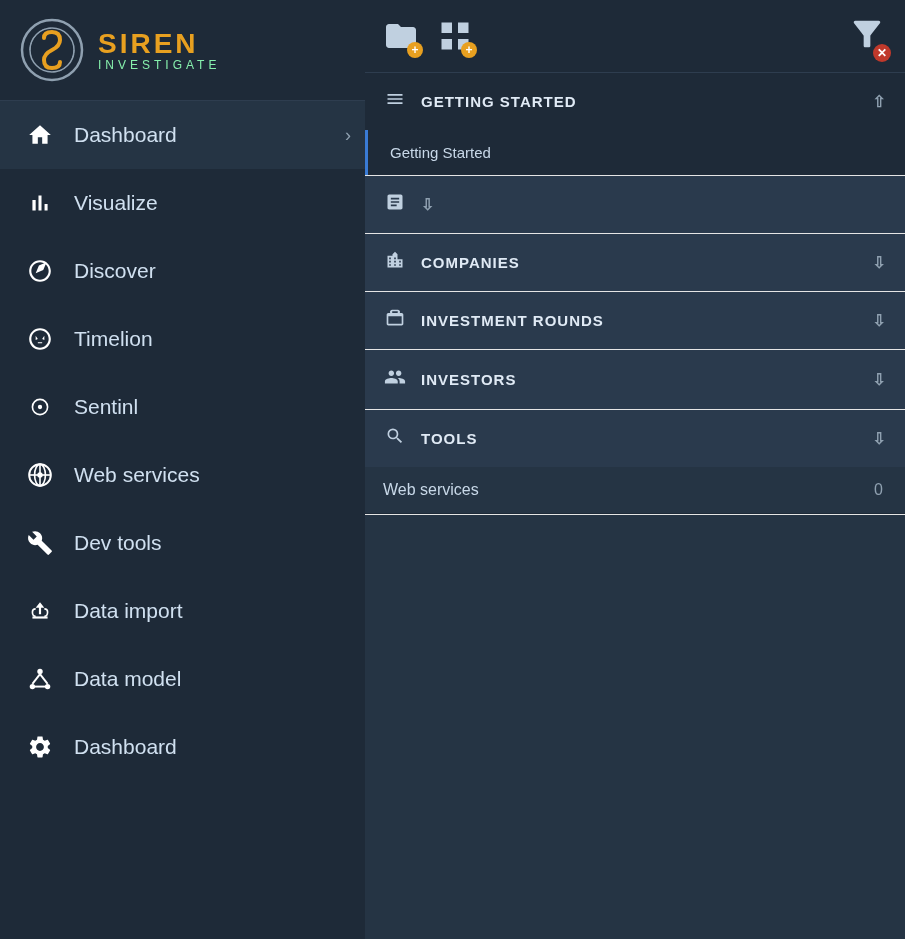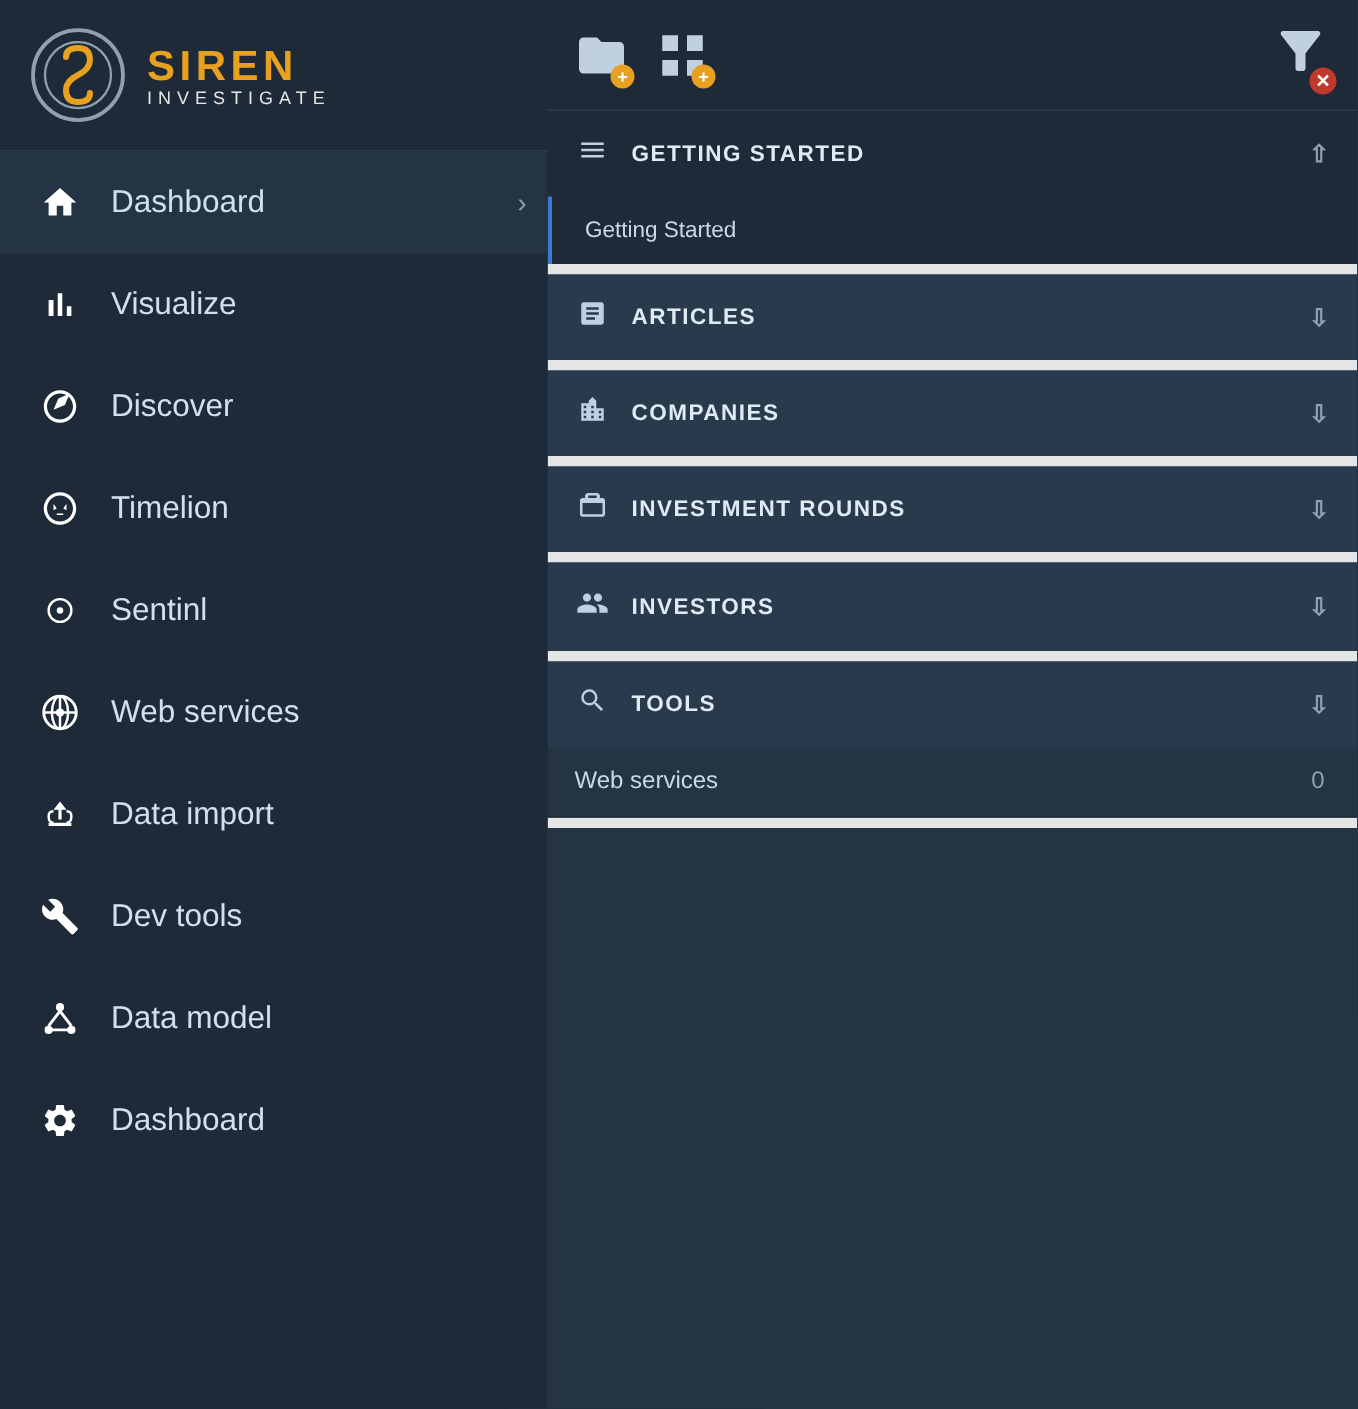--- a/index.html
+++ b/index.html
@@ -42,21 +42,21 @@
 
     .logo-siren {
       font-size: 28px;
       font-weight: 700;
       color: #e8a020;
       letter-spacing: 3px;
     }
 
     .logo-investigate {
       font-size: 12px;
-      color: #e5e5e5;
+      color: #86efac;
       letter-spacing: 4px;
       margin-top: -2px;
     }
 
     .sidebar-nav {
       flex: 1;
       overflow-y: auto;
     }
 
     .nav-item {
@@ -173,21 +173,21 @@
       font-weight: bold;
     }
 
     
     .accordion {
       flex: 1;
       overflow-y: auto;
     }
 
     .accordion-item {
-      border-bottom: 7px solid #e5e5e5;
+      border-bottom: 1px solid #e5e5e5;
     }
 
     .accordion-header {
       display: flex;
       align-items: center;
       padding: 16px 18px;
       background: #2a3a4d;
       cursor: pointer;
       color: #e0eaf5;
       font-size: 15px;
@@ -336,35 +336,35 @@
           <line x1="12" y1="2" x2="12" y2="22" stroke="white" stroke-width="1.5"></line>
           <circle cx="12" cy="12" r="2.5" fill="white"></circle>
         </svg>
       </span>
       <span class="nav-label">Web services</span>
     </div>
 
     <div class="nav-item">
       <span class="nav-icon">
         <svg width="26" height="26" viewBox="0 0 24 24" fill="white">
+          <path d="M22.7 19l-9.1-9.1c.9-2.3.4-5-1.5-6.9-2-2-5-2.4-7.4-1.3L9 6 6 9 1.6 4.7C.4 7.1.9 10.1 2.9 12.1c1.9 1.9 4.6 2.4 6.9 1.5l9.1 9.1c.4.4 1 .4 1.4 0l2.3-2.3c.5-.4.5-1.1.1-1.4z"></path>
+        </svg>
+      </span>
+      <span class="nav-label">Dev tools</span>
+    </div>
+
+    <div class="nav-item">
+      <span class="nav-icon">
+        <svg width="26" height="26" viewBox="0 0 24 24" fill="white">
           <path d="M12 4l-4 5h3v6h2v-6h3z"></path>
           <path d="M5 17h14v2H5z"></path>
           <path d="M8 10 Q5 10 5 13 Q5 17 8 17M16 10 Q19 10 19 13 Q19 17 16 17" fill="none" stroke="white" stroke-width="1.5"></path>
         </svg>
       </span>
       <span class="nav-label">Data import</span>
-    </div>
-
-    <div class="nav-item">
-      <span class="nav-icon">
-        <svg width="26" height="26" viewBox="0 0 24 24" fill="white">
-          <path d="M22.7 19l-9.1-9.1c.9-2.3.4-5-1.5-6.9-2-2-5-2.4-7.4-1.3L9 6 6 9 1.6 4.7C.4 7.1.9 10.1 2.9 12.1c1.9 1.9 4.6 2.4 6.9 1.5l9.1 9.1c.4.4 1 .4 1.4 0l2.3-2.3c.5-.4.5-1.1.1-1.4z"></path>
-        </svg>
-      </span>
-      <span class="nav-label">Dev tools</span>
     </div>
 
     <div class="nav-item">
       <span class="nav-icon">
         <svg width="26" height="26" viewBox="0 0 24 24" fill="white">
           <circle cx="12" cy="5" r="2.5" fill="white"></circle>
           <circle cx="5" cy="19" r="2.5" fill="white"></circle>
           <circle cx="19" cy="19" r="2.5" fill="white"></circle>
           <line x1="12" y1="7.5" x2="5" y2="16.5" stroke="white" stroke-width="1.8"></line>
           <line x1="12" y1="7.5" x2="19" y2="16.5" stroke="white" stroke-width="1.8"></line>
@@ -430,21 +430,20 @@
       </div>
     </div>
 
     <div class="accordion-item">
       <div class="accordion-header">
         <span class="accordion-icon">
           <svg width="20" height="20" viewBox="0 0 24 24" fill="#c0d0e0">
             <path d="M19 3H5c-1.1 0-2 .9-2 2v14c0 1.1.9 2 2 2h14c1.1 0 2-.9 2-2V5c0-1.1-.9-2-2-2zm-5 14H7v-2h7v2zm3-4H7v-2h10v2zm0-4H7V7h10v2z"></path>
           </svg>
         </span>
-        <span class="accordion-label">ARTICLES</span>
         <span class="accordion-chevron">⇩</span>
       </div>
     </div>
 
     <div class="accordion-item">
       <div class="accordion-header">
         <span class="accordion-icon">
           <svg width="20" height="20" viewBox="0 0 24 24" fill="#c0d0e0">
             <path d="M15 11V5l-3-3-3 3v2H3v14h18V11h-6zm-8 8H5v-2h2v2zm0-4H5v-2h2v2zm0-4H5v-2h2v2zm6 8h-2v-2h2v2zm0-4h-2v-2h2v2zm0-4h-2v-2h2v2zm0-4h-2V7h2v2zm6 12h-2v-2h2v2zm0-4h-2v-2h2v2z"></path>
           </svg>

